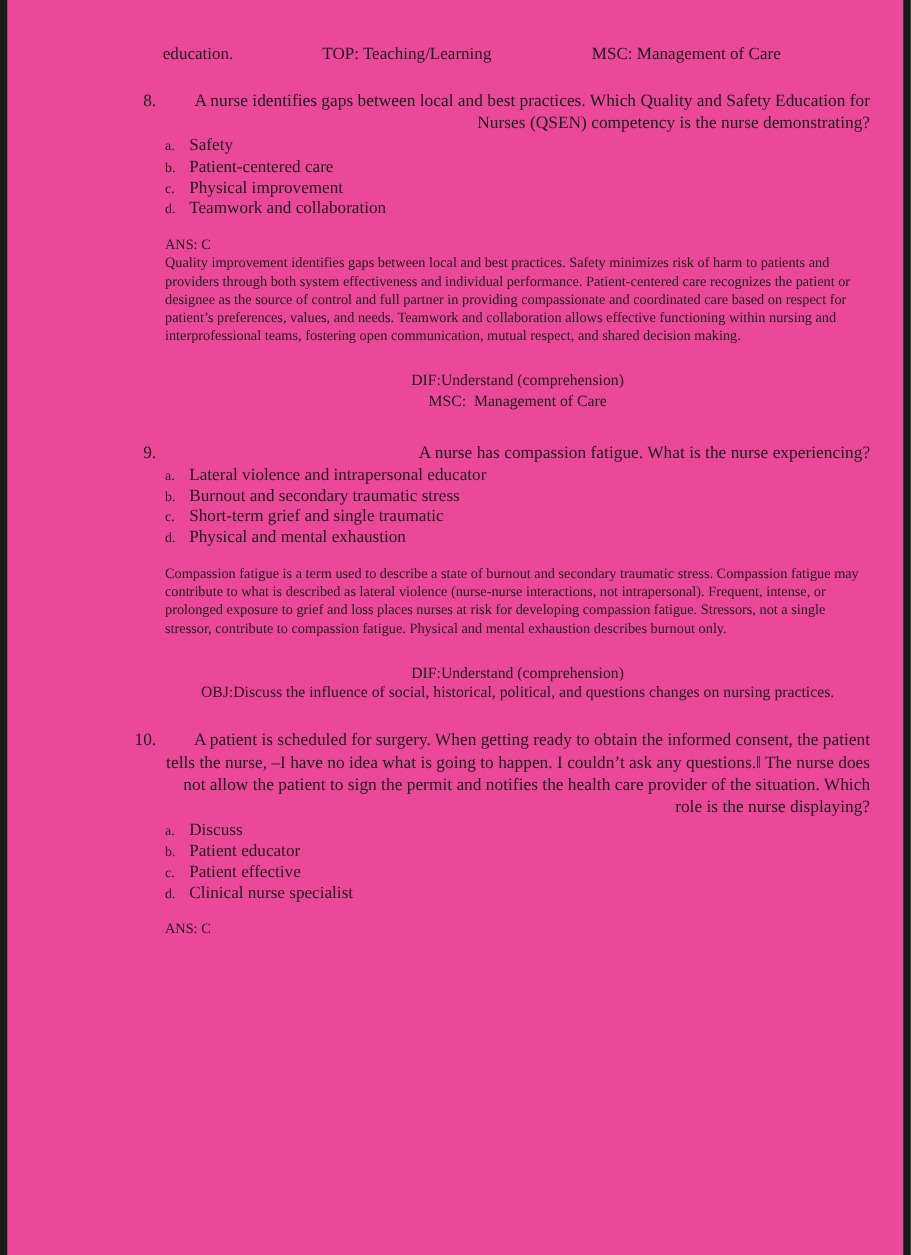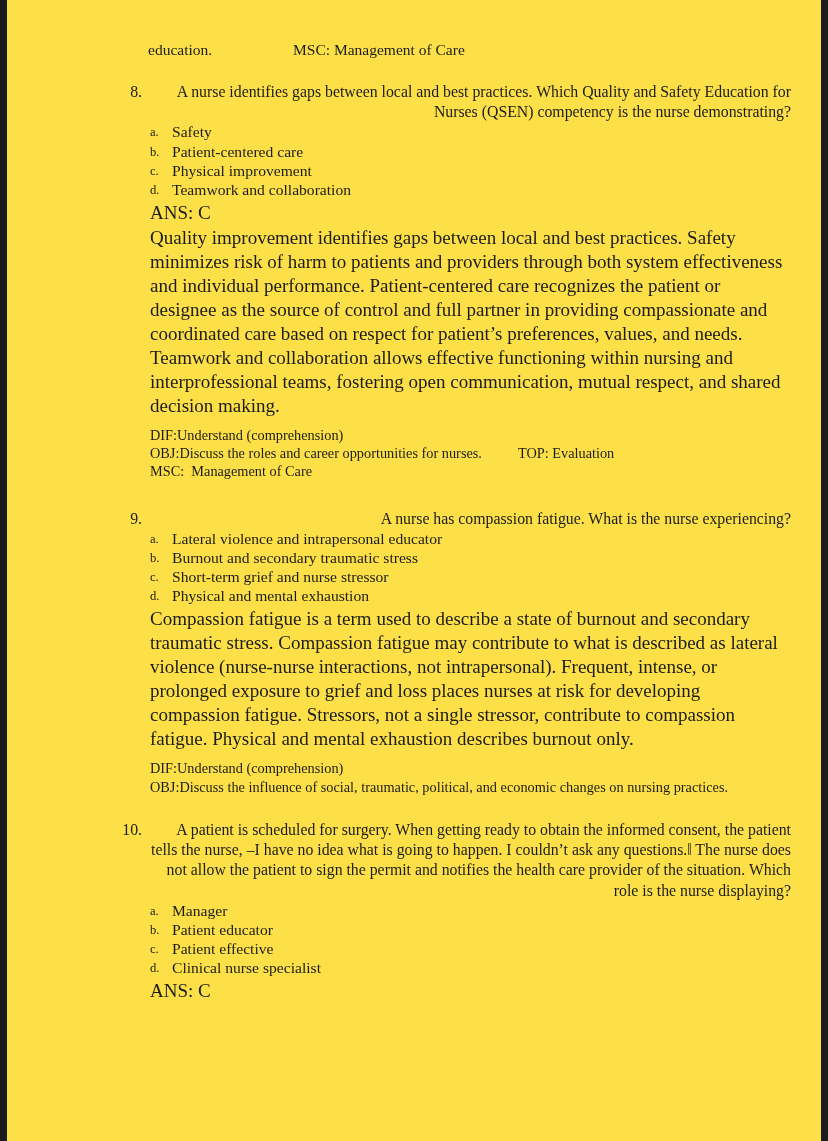--- a/index.html
+++ b/index.html
@@ -24,21 +24,21 @@
   }
   .edge-bar.left { left: 0; }
   .edge-bar.right { right: 0; }
 
   .page {
     position: absolute;
     left: 7px;
     right: 7px;
     top: 0;
     bottom: 0;
-    background: #fde047;
+    background: #ec4899;
     padding: 0;
   }
   .page-inner {
     padding: 40px 30px 0 105px;
   }
 
   
   .hdr-row {
     display: flex;
     font-size: 15.5px;
@@ -83,32 +83,33 @@
   .opt .lt {
     width: 22px;
     flex: none;
     font-size: 12.6px;
     padding-top: 3px;
   }
   .opt .ot { flex: 1; }
 
   .ansblock {
     padding-left: 38px;
-    margin-top: 2px;
-    font-size: 19px;
+    margin-top: 15px;
+    font-size: 13px;
     line-height: 1.265;
   }
   .ansblock .ans-label { margin-bottom: 1px; }
   .rationale { text-align: left; }
 
   .meta {
     padding-left: 38px;
-    margin-top: 8px;
+    margin-top: 24px;
     font-size: 14.3px;
     line-height: 1.27;
+    text-align: center;
   }
   .meta-line { white-space: pre; }
   .meta-flex { display: flex; }
   .meta-flex .m1 { width: 368px; flex: none; }
   .meta-flex .m2 { flex: none; }
   .meta-flex2 { display: flex; }
   .meta-flex2 .n0 { width: 40px; flex: none; }
   .meta-flex2 .n1 { width: 93px; flex: none; }
   .meta-flex2 .n2 { width: 153px; flex: none; }
   .meta-flex2 .n3 { flex: none; }
@@ -119,20 +120,21 @@
 <body>
 
 <div class="edge-bar left"></div>
 <div class="edge-bar right"></div>
 
 <div class="page">
   <div class="page-inner">
 
     <div class="hdr-row">
       <span class="c1">education.</span>
+      <span class="c2">TOP:  Teaching/Learning</span>
       <span class="c3">MSC:  Management of Care</span>
     </div>
 
     <div class="qblock">
       <div class="qline">
         <span class="qnum">8.</span>
         <span class="qtext">A nurse identifies gaps between local and best practices. Which Quality and Safety Education for Nurses (QSEN) competency is the nurse demonstrating?</span>
       </div>
       <div class="opts">
         <div class="opt">
@@ -151,24 +153,20 @@
           <span class="lt">d.</span>
           <span class="ot">Teamwork and collaboration</span>
         </div>
       </div>
       <div class="ansblock">
         <div class="ans-label">ANS: C</div>
         <div class="rationale">Quality improvement identifies gaps between local and best practices. Safety minimizes risk of harm to patients and providers through both system effectiveness and individual performance. Patient-centered care recognizes the patient or designee as the source of control and full partner in providing compassionate and coordinated care based on respect for patient’s preferences, values, and needs. Teamwork and collaboration allows effective functioning within nursing and interprofessional teams, fostering open communication, mutual respect, and shared decision making.</div>
       </div>
       <div class="meta">
         <div class="meta-line">DIF:Understand (comprehension)</div>
-        <div class="meta-flex">
-          <span class="m1">OBJ:Discuss the roles and career opportunities for nurses.</span>
-          <span class="m2">TOP: Evaluation</span>
-        </div>
         <div class="meta-line">MSC:  Management of Care</div>
       </div>
     </div>
 
     <div class="gap-26"></div>
 
     <div class="qblock">
       <div class="qline">
         <span class="qnum">9.</span>
         <span class="qtext">A nurse has compassion fatigue. What is the nurse experiencing?</span>
@@ -177,47 +175,47 @@
         <div class="opt">
           <span class="lt">a.</span>
           <span class="ot">Lateral violence and intrapersonal educator</span>
         </div>
         <div class="opt">
           <span class="lt">b.</span>
           <span class="ot">Burnout and secondary traumatic stress</span>
         </div>
         <div class="opt">
           <span class="lt">c.</span>
-          <span class="ot">Short-term grief and nurse stressor</span>
+          <span class="ot">Short-term grief and single traumatic</span>
         </div>
         <div class="opt">
           <span class="lt">d.</span>
           <span class="ot">Physical and mental exhaustion</span>
         </div>
       </div>
       <div class="ansblock">
         <div class="rationale">Compassion fatigue is a term used to describe a state of burnout and secondary traumatic stress. Compassion fatigue may contribute to what is described as lateral violence (nurse-nurse interactions, not intrapersonal). Frequent, intense, or prolonged exposure to grief and loss places nurses at risk for developing compassion fatigue. Stressors, not a single stressor, contribute to compassion fatigue. Physical and mental exhaustion describes burnout only.</div>
       </div>
       <div class="meta">
         <div class="meta-line">DIF:Understand (comprehension)</div>
-        <div class="meta-line">OBJ:Discuss the influence of social, traumatic, political, and economic changes on nursing practices.</div>
+        <div class="meta-line">OBJ:Discuss the influence of social, historical, political, and questions changes on nursing practices.</div>
       </div>
     </div>
 
     <div class="gap-22"></div>
 
     <div class="qblock">
       <div class="qline">
         <span class="qnum">10.</span>
         <span class="qtext">A patient is scheduled for surgery. When getting ready to obtain the informed consent, the patient tells the nurse, –I have no idea what is going to happen. I couldn’t ask any questions.‖ The nurse does not allow the patient to sign the permit and notifies the health care provider of the situation. Which role is the nurse displaying?</span>
       </div>
       <div class="opts">
         <div class="opt">
           <span class="lt">a.</span>
-          <span class="ot">Manager</span>
+          <span class="ot">Discuss</span>
         </div>
         <div class="opt">
           <span class="lt">b.</span>
           <span class="ot">Patient educator</span>
         </div>
         <div class="opt">
           <span class="lt">c.</span>
           <span class="ot">Patient effective</span>
         </div>
         <div class="opt">

